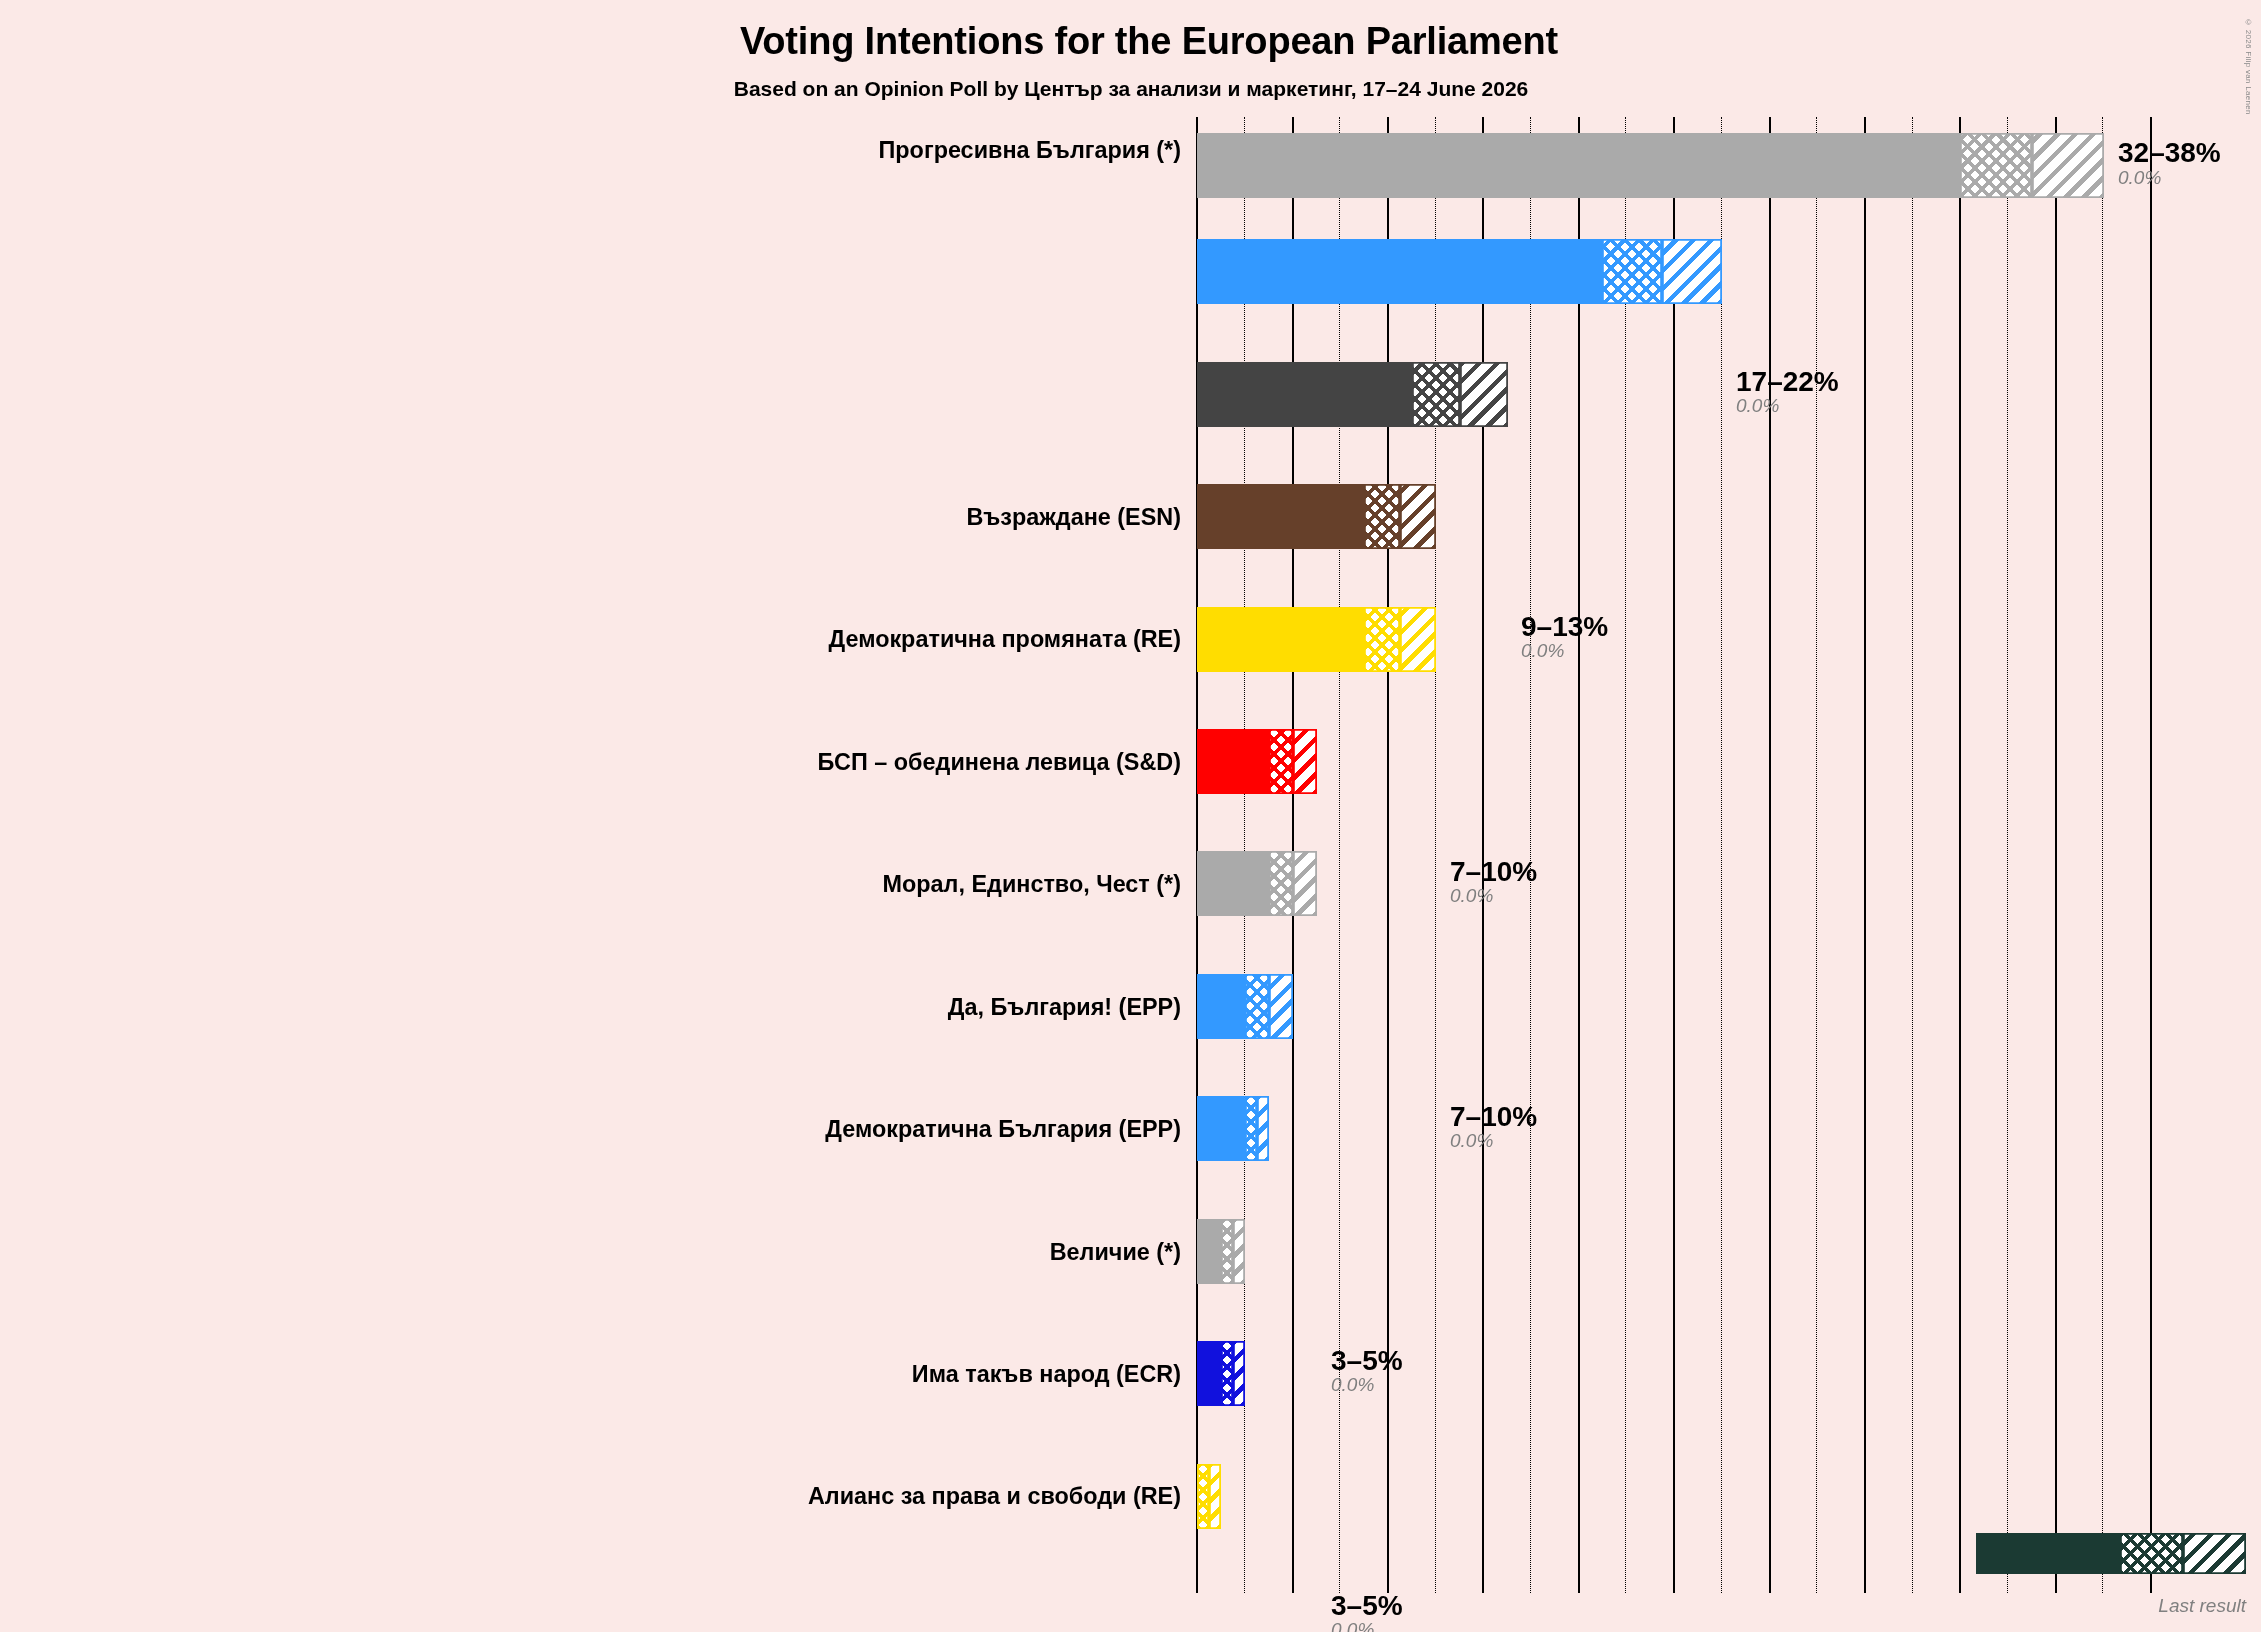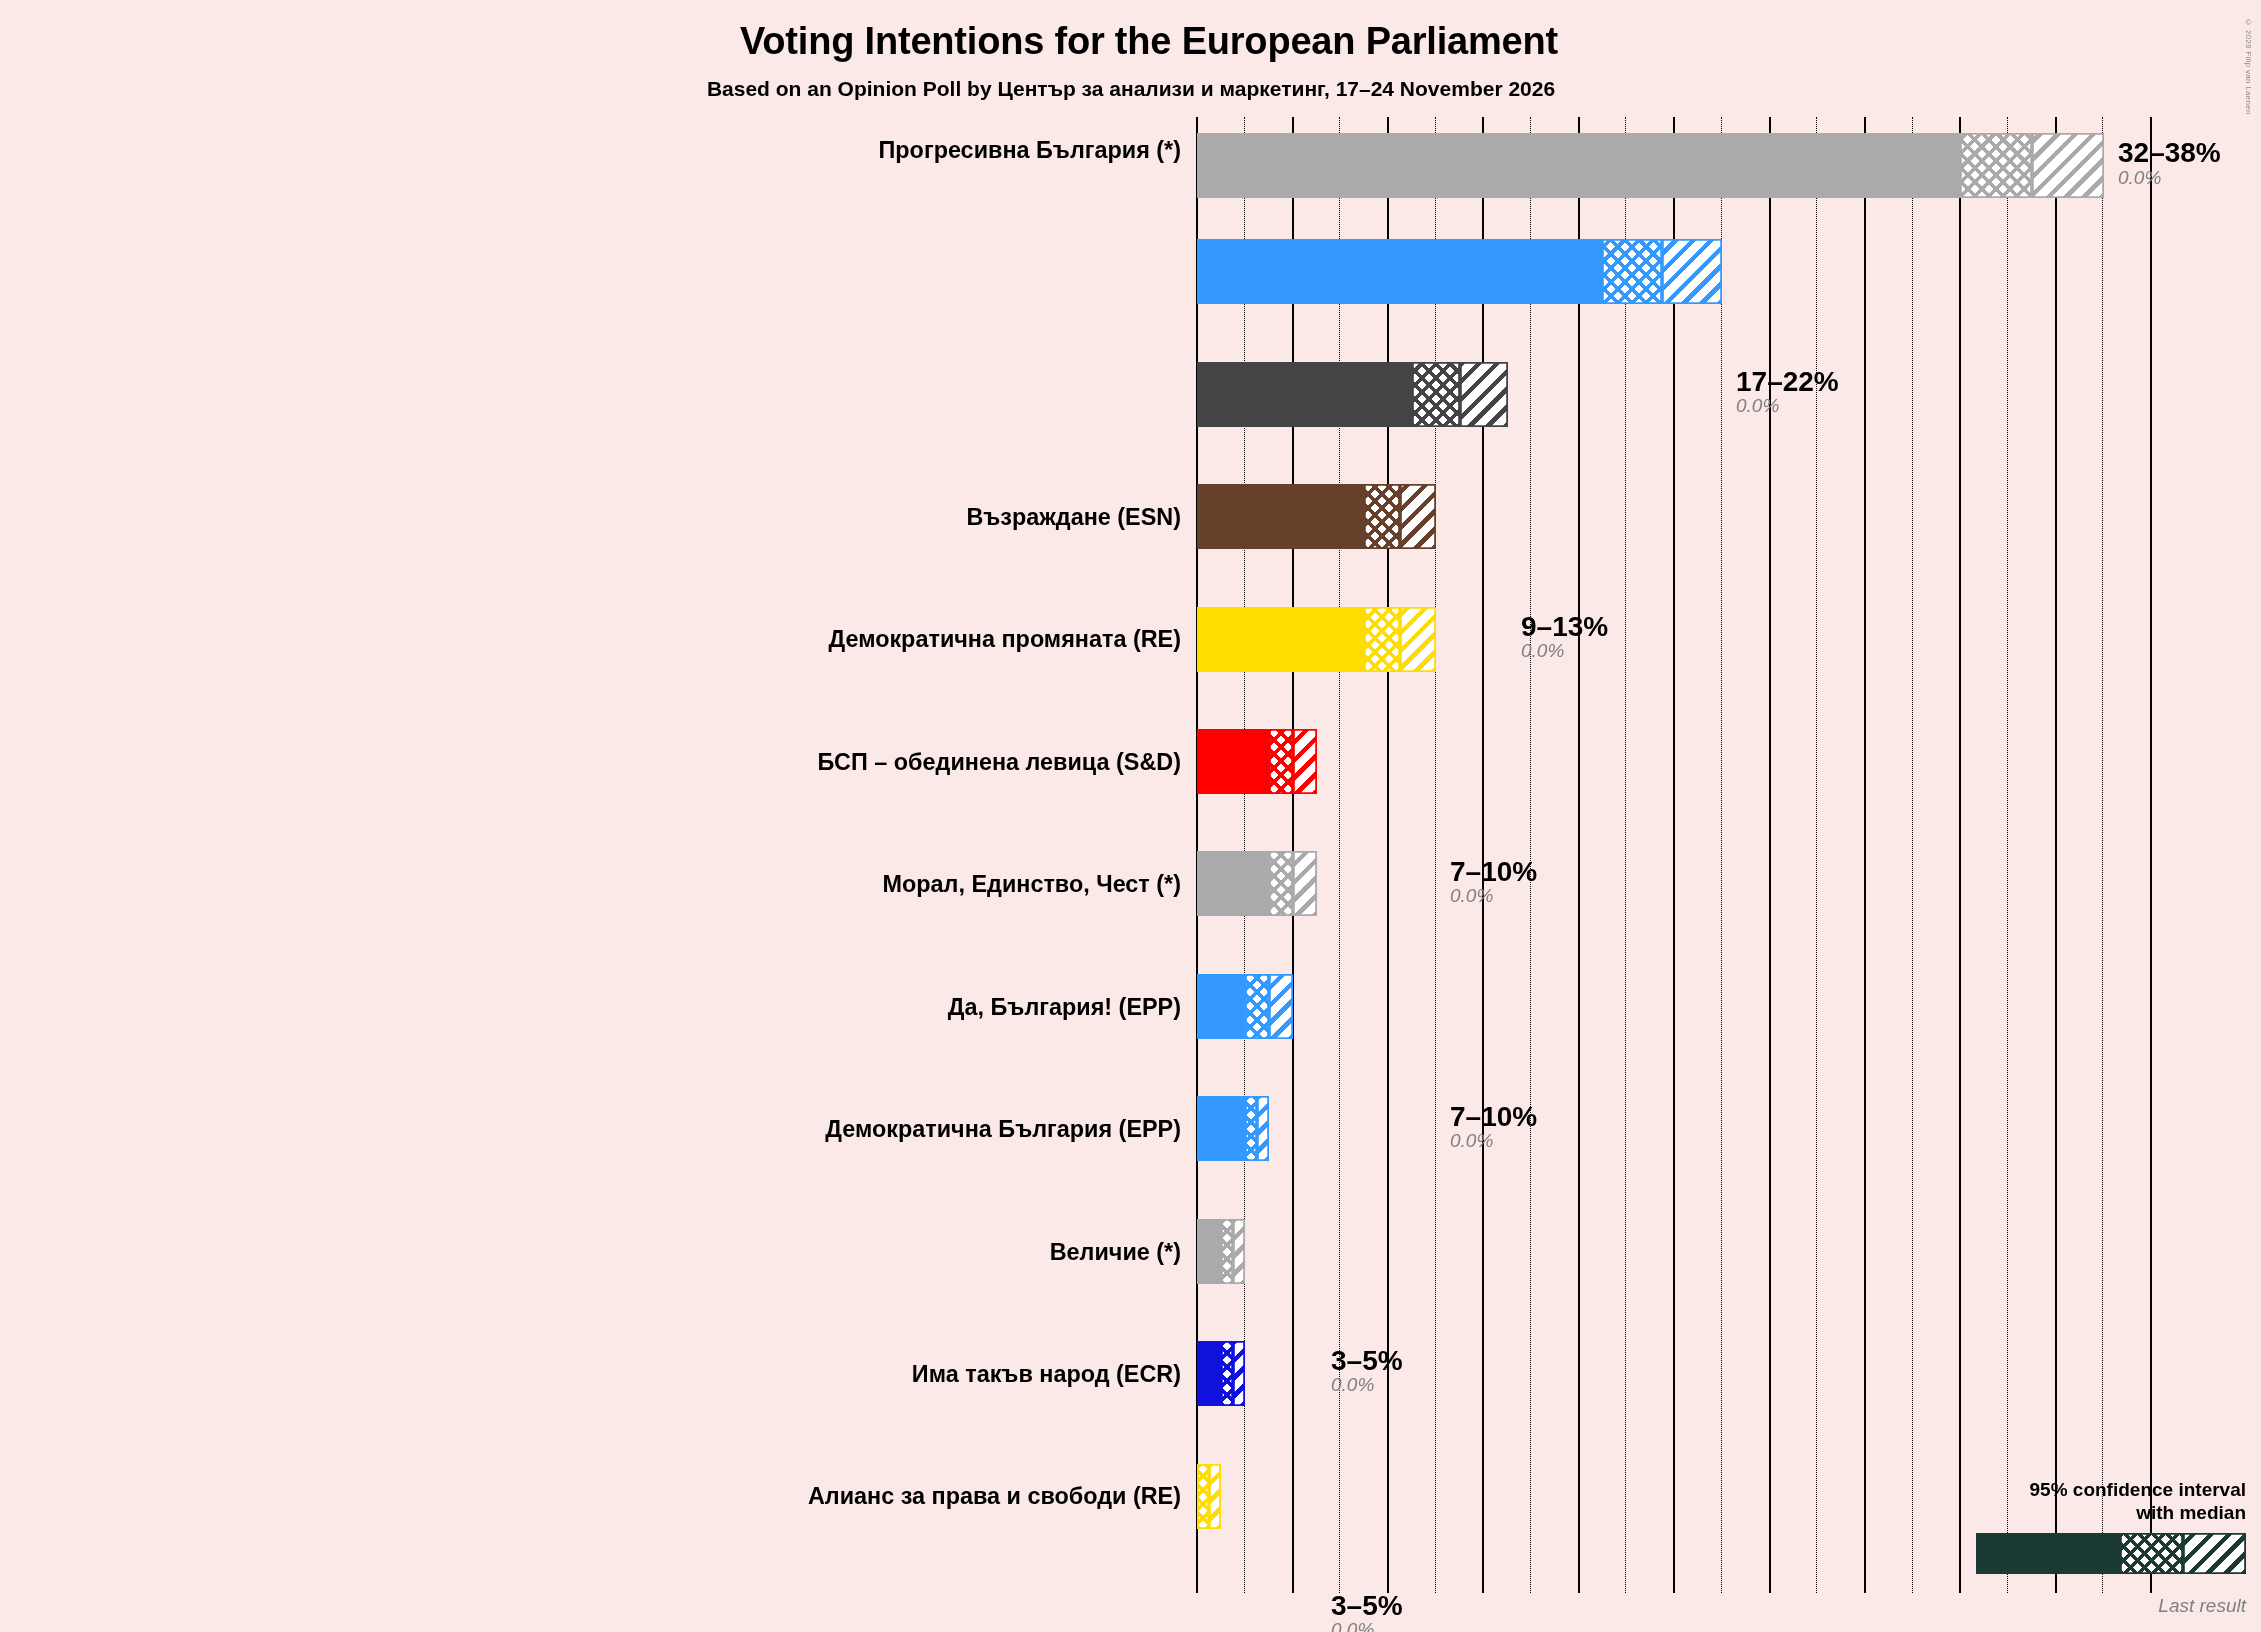--- a/index.html
+++ b/index.html
@@ -131,21 +131,21 @@
     font-size: 19px;
     font-style: italic;
     color: #808080;
     margin-top: 21px;
   }
 </style>
 </head>
 <body>
 
 <div class="title">Voting Intentions for the European Parliament</div>
-<div class="subtitle">Based on an Opinion Poll by Център за анализи и маркетинг, 17–24 November 2026</div>
+<div class="subtitle">Based on an Opinion Poll by Център за анализи и маркетинг, 17–24 June 2026</div>
 <div class="copyright">© 2026 Filip van Laenen</div>
 
 <div id="plot">
     <div class="gridline" style="left: -0.9px;"></div>
     <div class="gridline dotted" style="left: 47px;"></div>
     <div class="gridline" style="left: 95px;"></div>
     <div class="gridline dotted" style="left: 142px;"></div>
     <div class="gridline" style="left: 190px;"></div>
     <div class="gridline dotted" style="left: 238px;"></div>
     <div class="gridline" style="left: 285px;"></div>
@@ -281,24 +281,20 @@
     <div class="row" style="top: 1347px; height: 65px;">
       <div class="barwrap">
         <div class="seg-solid" style="width: 0px; background: rgb(255, 221, 0);"></div>
         <div class="seg-cross" style="width: 12px;;width:12px;background-color:#ffffff;background-image:repeating-linear-gradient(45deg,#ffdd00 0 3.6px,transparent 3.6px 10px),repeating-linear-gradient(-45deg,#ffdd00 0 3.6px,transparent 3.6px 10px);box-shadow: inset 0 0 0 1.8px #ffdd00;"></div>
         <div class="seg-diag" style="width:12px;background-color:#ffffff;background-image:repeating-linear-gradient(-45deg,#ffdd00 0 4.5px,transparent 4.5px 12.6px);box-shadow: inset 0 0 0 1.8px #ffdd00;"></div>
       </div>
     </div>
   </div>
 
 <div class="legend">
-  <div class="legend-title">
-    <div>95% confidence interval</div>
-    <div>with median</div>
-  </div>
   <div class="legend-bar">
     <div id="legend-solid" style="width:144px;background:#1b3a33;"></div>
     <div id="legend-cross" style="width:63px;background-color:#ffffff;background-image:repeating-linear-gradient(45deg,#1b3a33 0 3.6px,transparent 3.6px 10px),repeating-linear-gradient(-45deg,#1b3a33 0 3.6px,transparent 3.6px 10px);box-shadow: inset 0 0 0 1.8px #1b3a33;"></div>
     <div id="legend-diag" style="width:63px;background-color:#ffffff;background-image:repeating-linear-gradient(-45deg,#1b3a33 0 4.5px,transparent 4.5px 12.6px);box-shadow: inset 0 0 0 1.8px #1b3a33;"></div>
   </div>
   <div class="legend-last">Last result</div>
 </div>
 
 
 </body></html>

